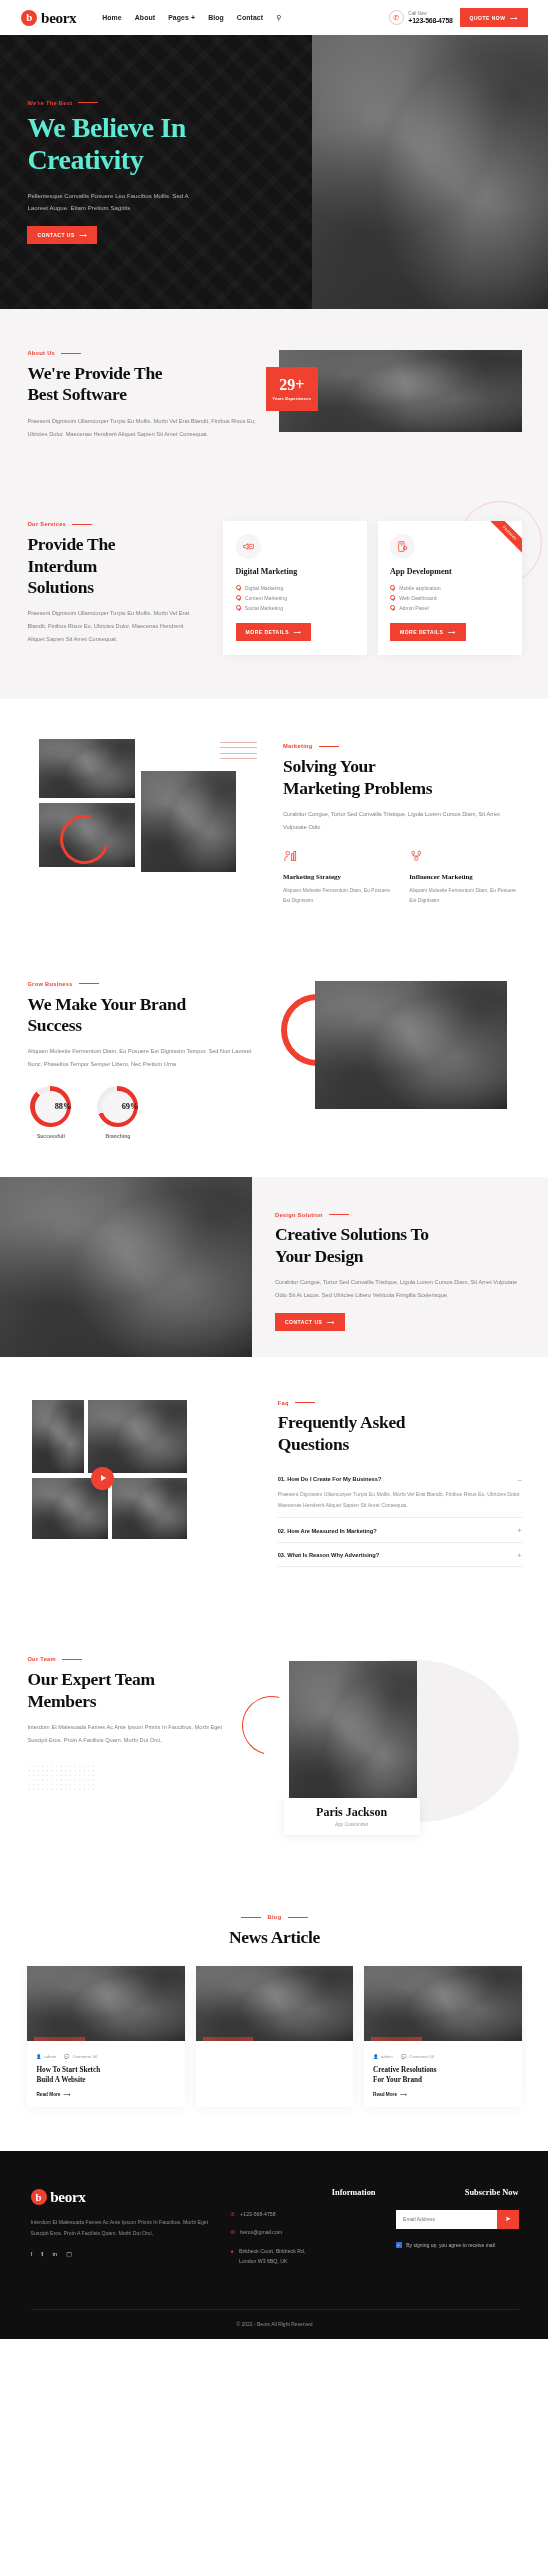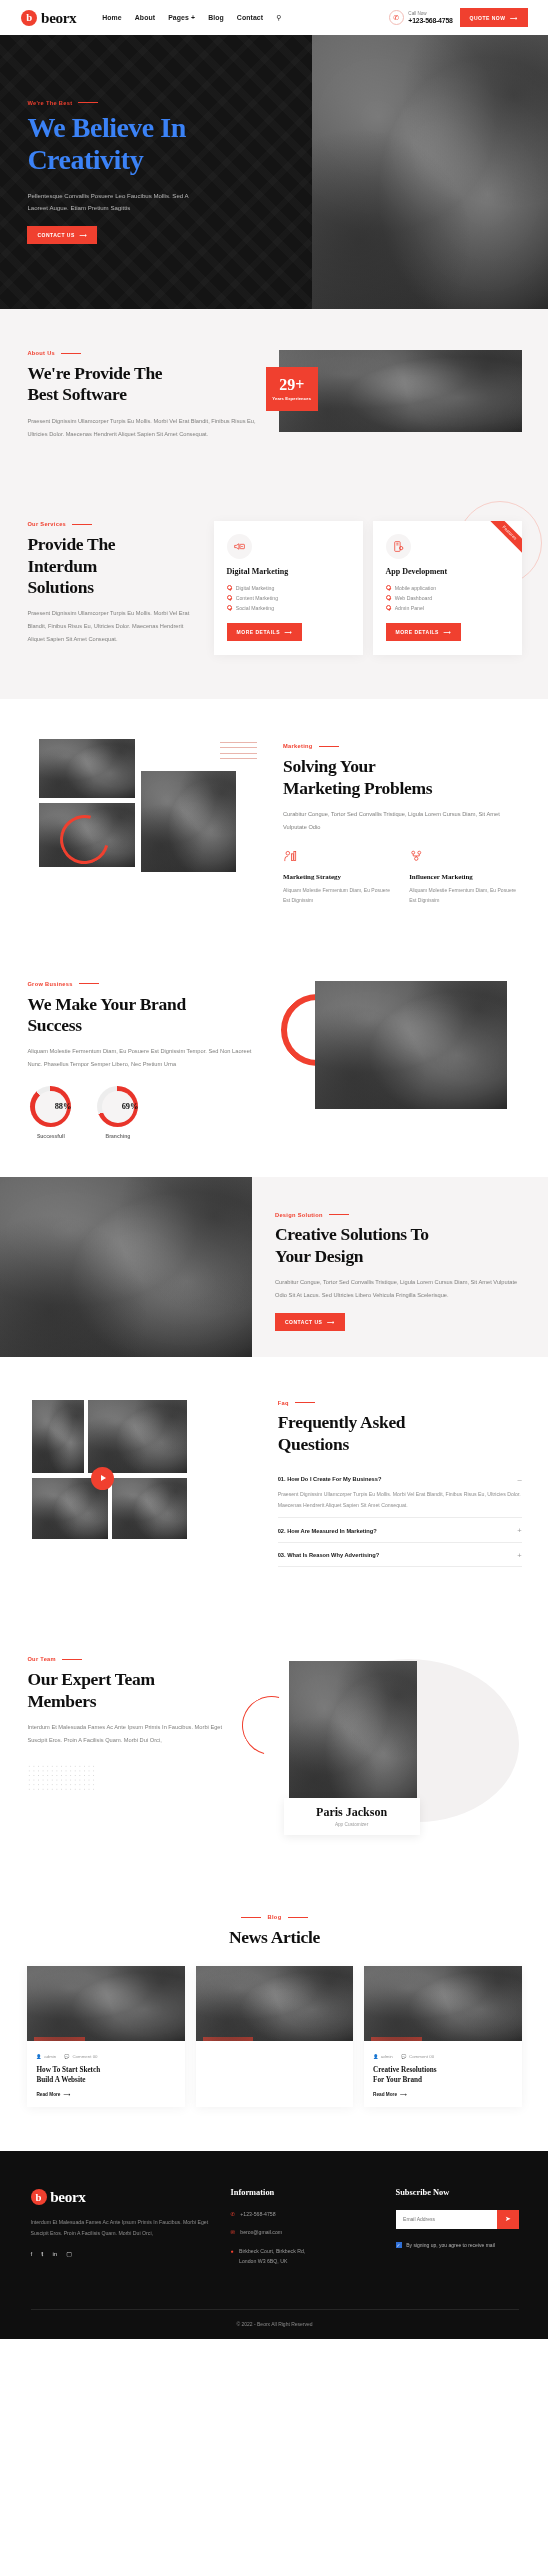--- a/index.html
+++ b/index.html
@@ -68,21 +68,21 @@
       repeating-linear-gradient(-45deg, rgba(255,255,255,.018) 0 6.1px, transparent 6.1px 23px);
   }
   .hero-inner { position: relative; z-index: 2; }
   .eyebrow {
     display: flex; align-items: center; gap: 6.1px;
     font-size: 5.7px; font-weight: bold; color: #f0402f;
     letter-spacing: 0.3px; margin-bottom: 6.9px;
   }
   .eyebrow i { display: block; width: 20px; height: 0.8px; background: #f0402f; }
   .hero h1 {
-    font-family: "Liberation Serif", serif; color: #3b82f6;
+    font-family: "Liberation Serif", serif; color: #5eead4;
     font-size: 28px; line-height: 1.13; font-weight: bold; letter-spacing: -0.5px;
     margin-bottom: 14px;
   }
   .hero p { color: #b7b7b7; font-size: 6.1px; line-height: 2.0; margin-bottom: 12.2px; max-width: 183px; }
   .hero-right {
     flex: 1; position: relative; overflow: hidden; background: #cfcfcf;
   }
   .ph { position: relative; overflow: hidden; background: #d8d8d8; }
   .ph:before {
     content: ""; position: absolute; inset: 0;
@@ -117,21 +117,21 @@
   .about-img { height: 82px; width: 100%; }
   .badge {
     position: absolute; left: -13.7px; top: 17px;
     background: #f0402f; color: #fff; width: 52px; height: 44px;
     display: flex; flex-direction: column; align-items: center; justify-content: center;
   }
   .badge-num { font-family: "Liberation Serif", serif; font-size: 16px; font-weight: bold; line-height: 1; }
   .badge-lbl { font-size: 4.2px; font-weight: bold; margin-top: 3px; letter-spacing: 0.1px; }
 
   
-  .services { display: flex; padding-top: 38px; padding-bottom: 44px; gap: 15px; }
+  .services { display: flex; padding-top: 38px; padding-bottom: 44px; gap: 24px; }
   .svc-left { width: 172px; }
   .svc-cards { flex: 1; display: flex; gap: 10.7px; position: relative; }
   .card {
     background: #fff; padding: 12.2px 12.2px 13.7px; flex: 1; position: relative; overflow: hidden;
     box-shadow: 0 1.5px 10.7px rgba(0,0,0,.05);
   }
   .card-ico {
     width: 25px; height: 25px; border-radius: 50%; background: #f6f4f4;
     display: flex; align-items: center; justify-content: center; margin-bottom: 8.4px;
   }
@@ -298,21 +298,21 @@
   .foot-grid { display: flex; gap: 20px; padding-bottom: 34px; }
   .fcol1 { width: 180px; }
   .fcol2 { width: 145px; }
   .fcol3 { flex: 1; }
   .footer .logo-text { color: #fff; }
   .fdesc { font-size: 5.2px; line-height: 2.15; color: #8e8e8e; margin-top: 10.7px; }
   .socials { display: flex; gap: 9.1px; margin-top: 10.7px; }
   .socials span { color: #cfcfcf; font-size: 6.1px; cursor: pointer; }
   .fhead {
     font-family: "Liberation Serif", serif; color: #fff; font-size: 8.4px;
-    font-weight: bold; margin-bottom: 12.2px;
+    font-weight: bold; margin-bottom: 12.2px; text-align: right;
   }
   .finfo { display: flex; gap: 5.3px; align-items: flex-start; margin-bottom: 9.1px; }
   .finfo .ic { color: #f0402f; font-size: 5.3px; line-height: 1.6; }
   .finfo span.t { font-size: 5.2px; color: #9b9b9b; line-height: 1.85; }
   .sub-row { display: flex; height: 19px; margin-bottom: 13.7px; }
   .sub-row input {
     flex: 1; border: none; outline: none; padding: 0 7.6px; font-size: 5px;
     color: #555; font-family: "Liberation Sans", sans-serif;
   }
   .sub-btn {

